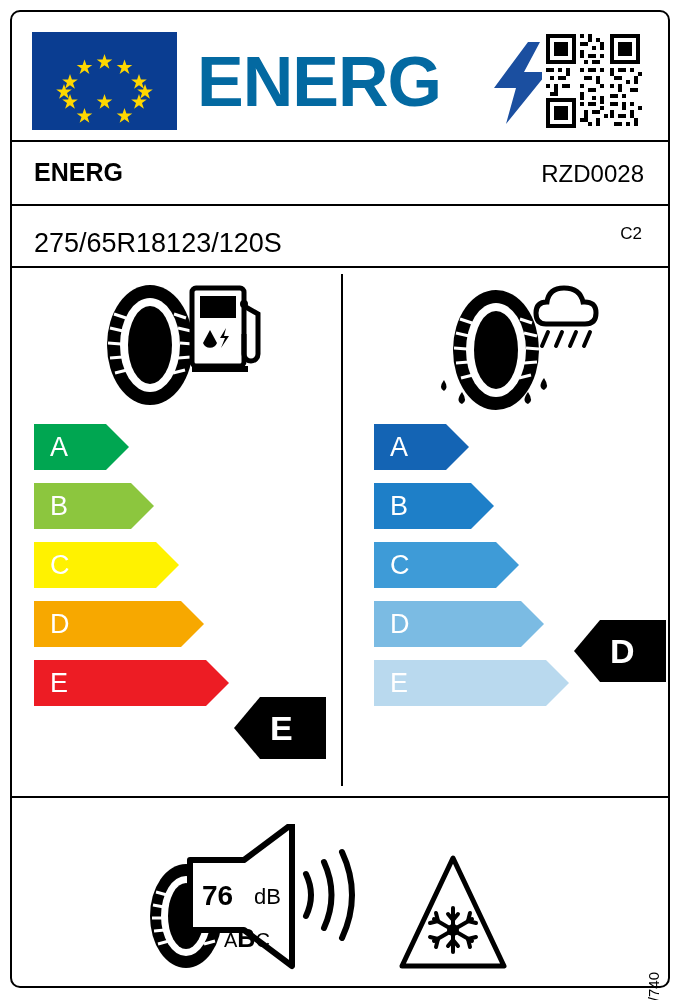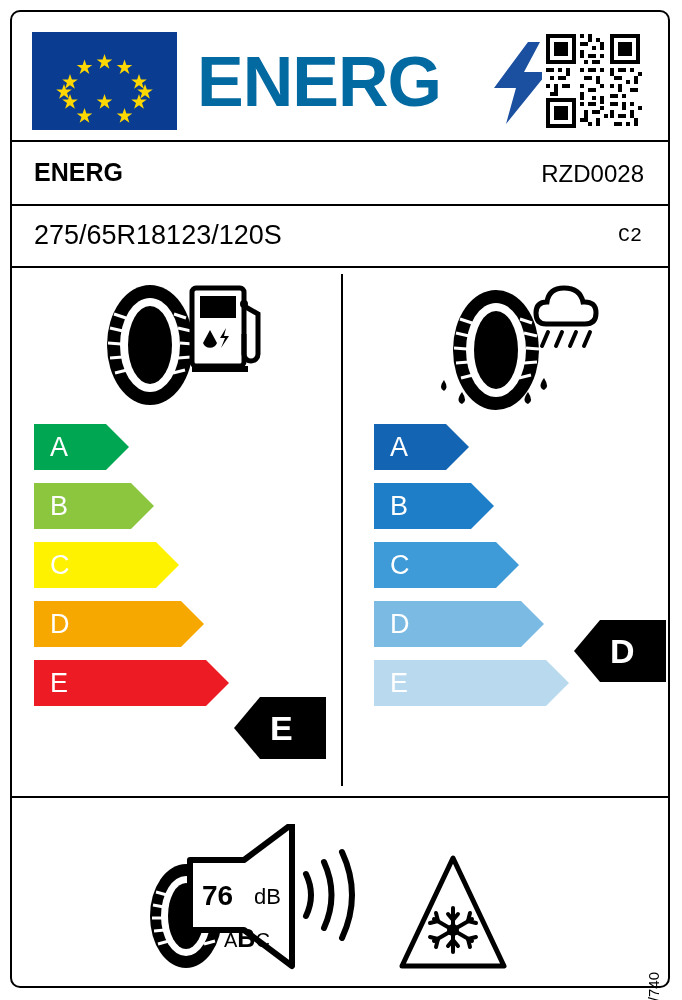--- a/index.html
+++ b/index.html
@@ -93,29 +93,28 @@
     position: absolute;
     right: 24px;
     top: 148px;
     font-size: 24px;
     text-align: center;
     margin-left: 46px;
   }
   .tyre-size {
     position: absolute;
     left: 22px;
-    top: 208px;
+    top: 216px;
     font-size: 27px;
   }
   .tyre-class {
     position: absolute;
     right: 26px;
     top: 212px;
-    font-size: 20px;
-    font-family: Liberation Mono, monospace;
+    font-size: 17px;
   }
 
   
   .mid {
     position: absolute;
     left: 0;
     top: 254px;
     width: 100%;
     height: 530px;
   }

